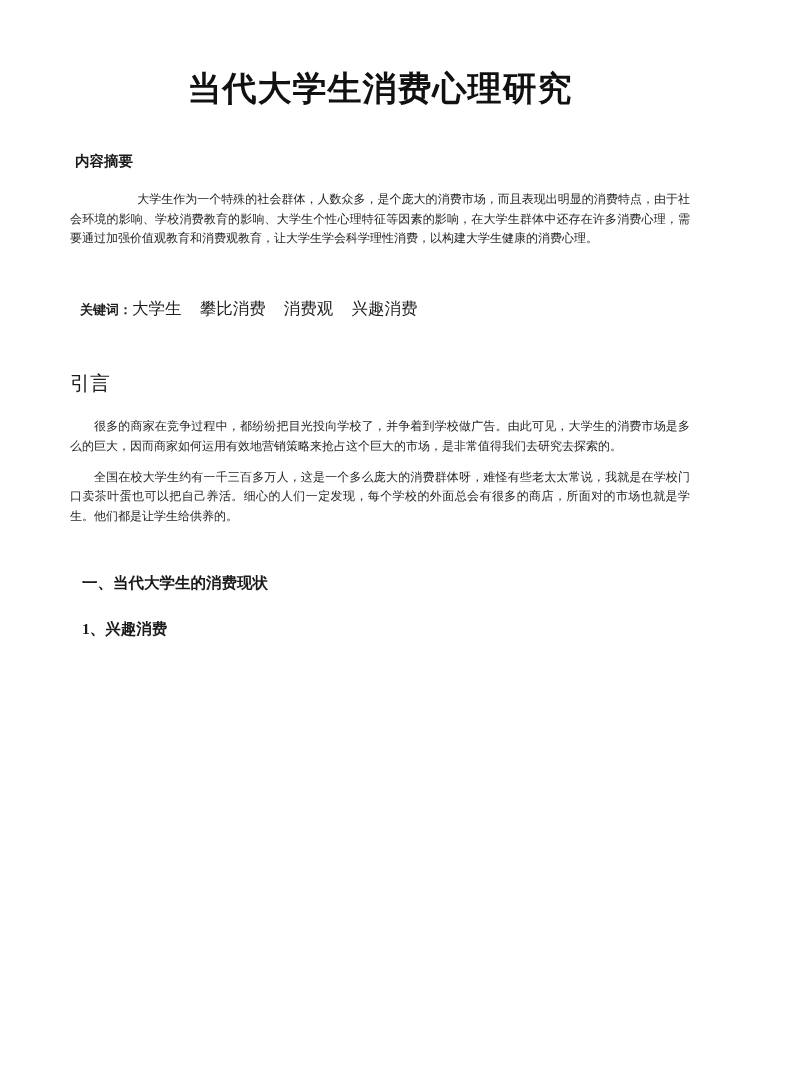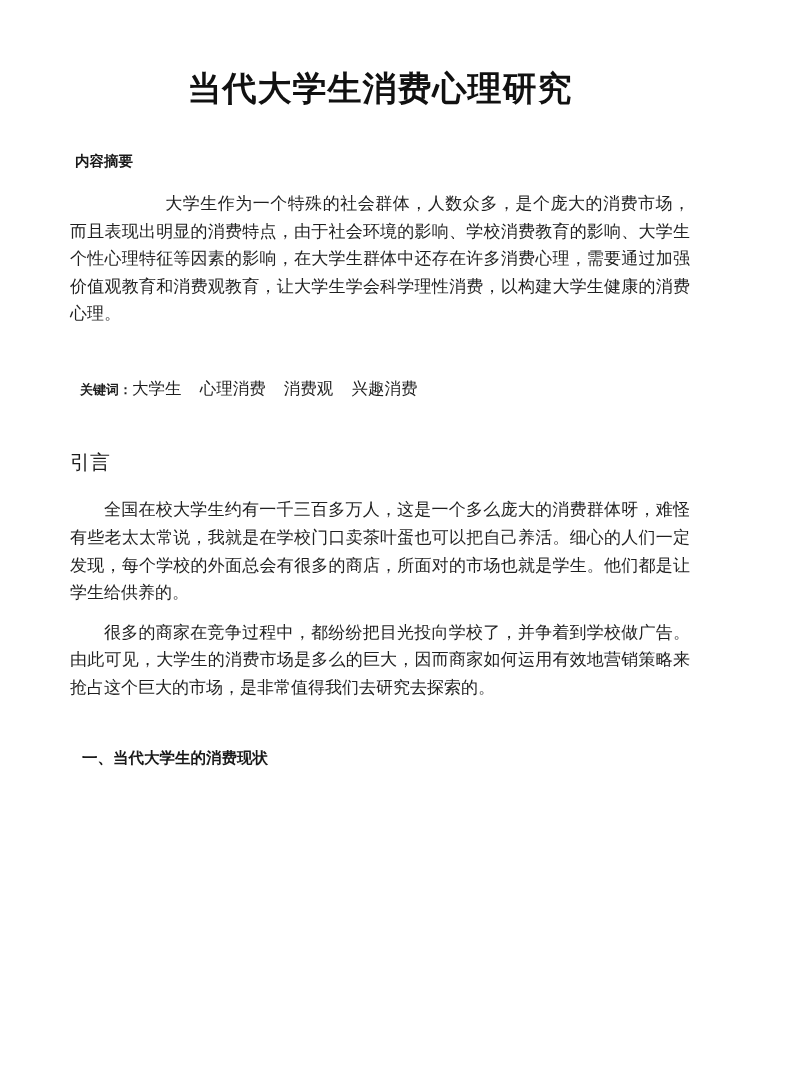--- a/index.html
+++ b/index.html
@@ -66,21 +66,21 @@
     color: #1a1a1a;
     margin: 0;
     text-indent: 12px;
   }
   .h-section.lvl1 { padding-top: 46px; }
   .h-section.lvl2 { padding-top: 24px; }
 
   
   .para {
     font-family: "DejaVu Serif", "Liberation Serif", serif;
-    font-size: 17px;
+    font-size: 12px;
     line-height: 1.62;
     color: #1f1f1f;
     text-align: justify;
     text-justify: inter-ideograph;
     margin: 0;
     text-indent: 2em;
     padding-top: 12px;
   }
   .para.abstract-body {
     text-indent: 5.6em;
@@ -116,28 +116,29 @@
 <div class="page">
   <div class="content">
 
     <h1 class="doc-title">当代大学生消费心理研究</h1>
 
     <h2 class="h-abstract">内容摘要</h2>
 
     <p class="para abstract-body">大学生作为一个特殊的社会群体，人数众多，是个庞大的消费市场，而且表现出明显的消费特点，由于社会环境的影响、学校消费教育的影响、大学生个性心理特征等因素的影响，在大学生群体中还存在许多消费心理，需要通过加强价值观教育和消费观教育，让大学生学会科学理性消费，以构建大学生健康的消费心理。</p>
 
     <p class="keywords">
-      <span class="kw-label">关键词：</span><span class="kw-item">大学生</span><span class="kw-gap"></span><span class="kw-item">心理消费</span><span class="kw-gap"></span><span class="kw-item">消费观</span><span class="kw-gap"></span><span class="kw-item">兴趣消费</span>
+      <span class="kw-label">关键词：</span><span class="kw-item">大学生</span><span class="kw-gap"></span><span class="kw-item">攀比消费</span><span class="kw-gap"></span><span class="kw-item">消费观</span><span class="kw-gap"></span><span class="kw-item">兴趣消费</span>
     </p>
 
     <h2 class="h-intro">引言</h2>
 
     <div class="intro-block">
+      <p class="para">很多的商家在竞争过程中，都纷纷把目光投向学校了，并争着到学校做广告。由此可见，大学生的消费市场是多么的巨大，因而商家如何运用有效地营销策略来抢占这个巨大的市场，是非常值得我们去研究去探索的。</p>
       <p class="para">全国在校大学生约有一千三百多万人，这是一个多么庞大的消费群体呀，难怪有些老太太常说，我就是在学校门口卖茶叶蛋也可以把自己养活。细心的人们一定发现，每个学校的外面总会有很多的商店，所面对的市场也就是学生。他们都是让学生给供养的。</p>
-      <p class="para">很多的商家在竞争过程中，都纷纷把目光投向学校了，并争着到学校做广告。由此可见，大学生的消费市场是多么的巨大，因而商家如何运用有效地营销策略来抢占这个巨大的市场，是非常值得我们去研究去探索的。</p>
     </div>
 
     <h2 class="h-section lvl1">一、当代大学生的消费现状</h2>
 
 
+    <h3 class="h-section lvl2">1、兴趣消费</h3>
 
   </div>
 </div>
 
 </body></html>

